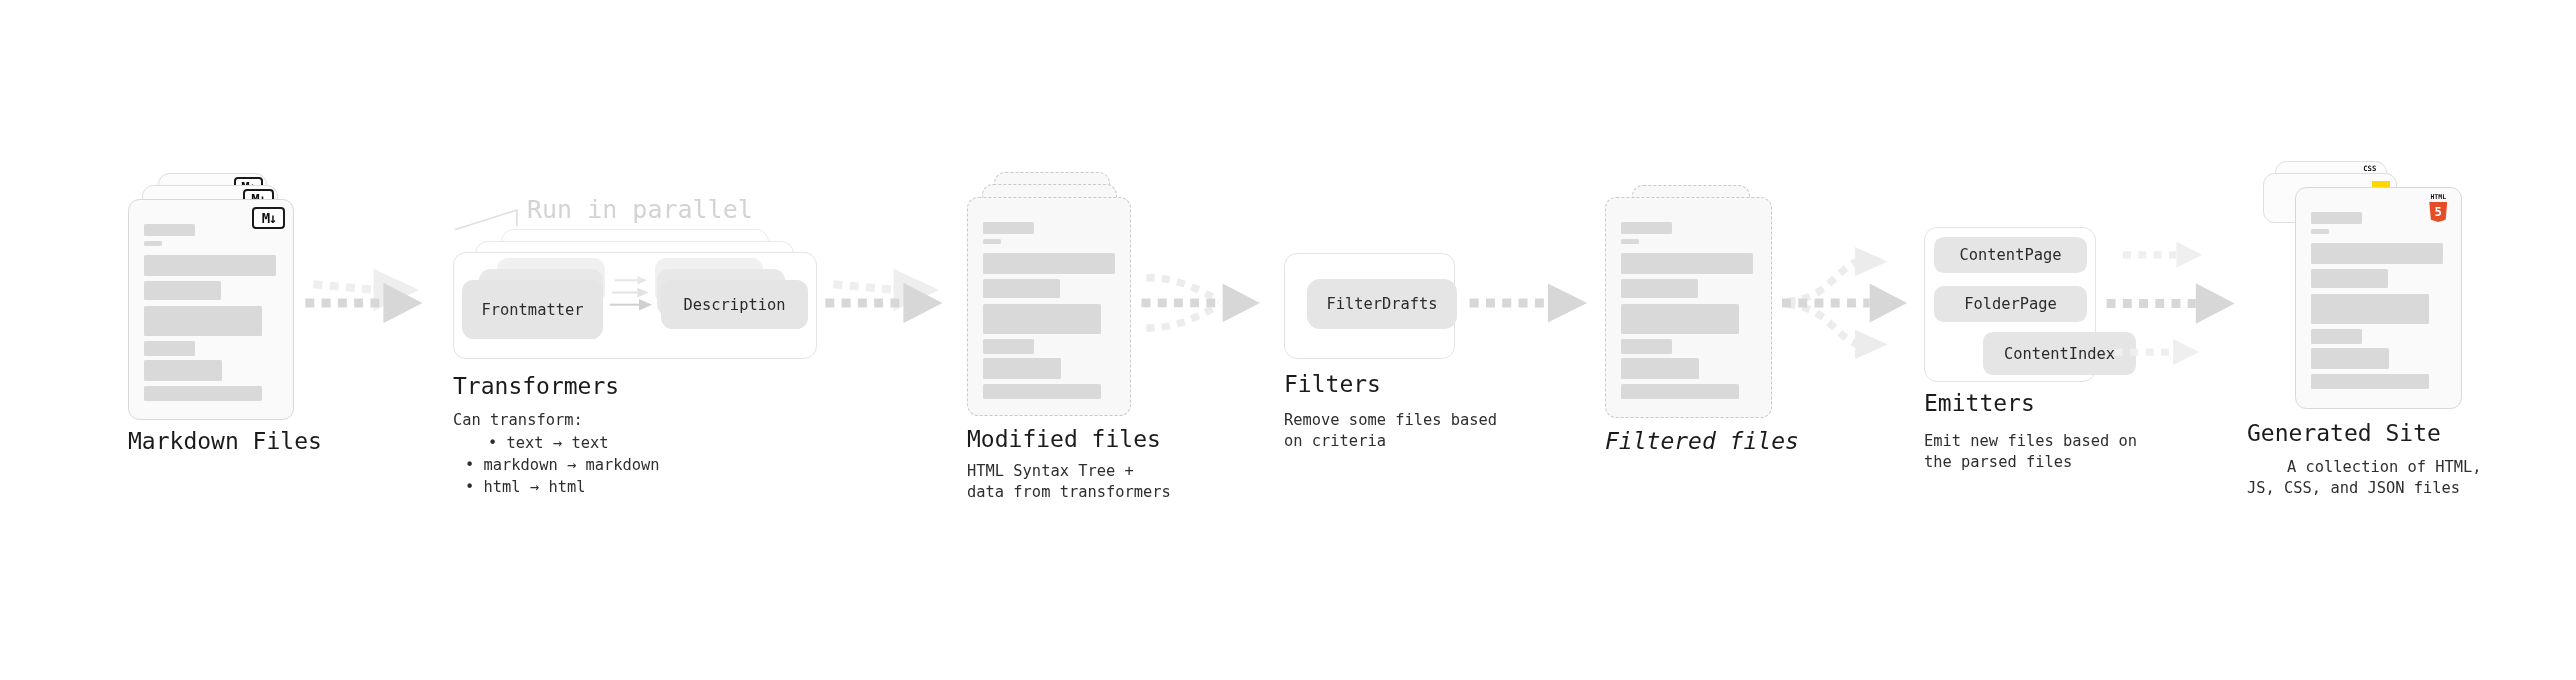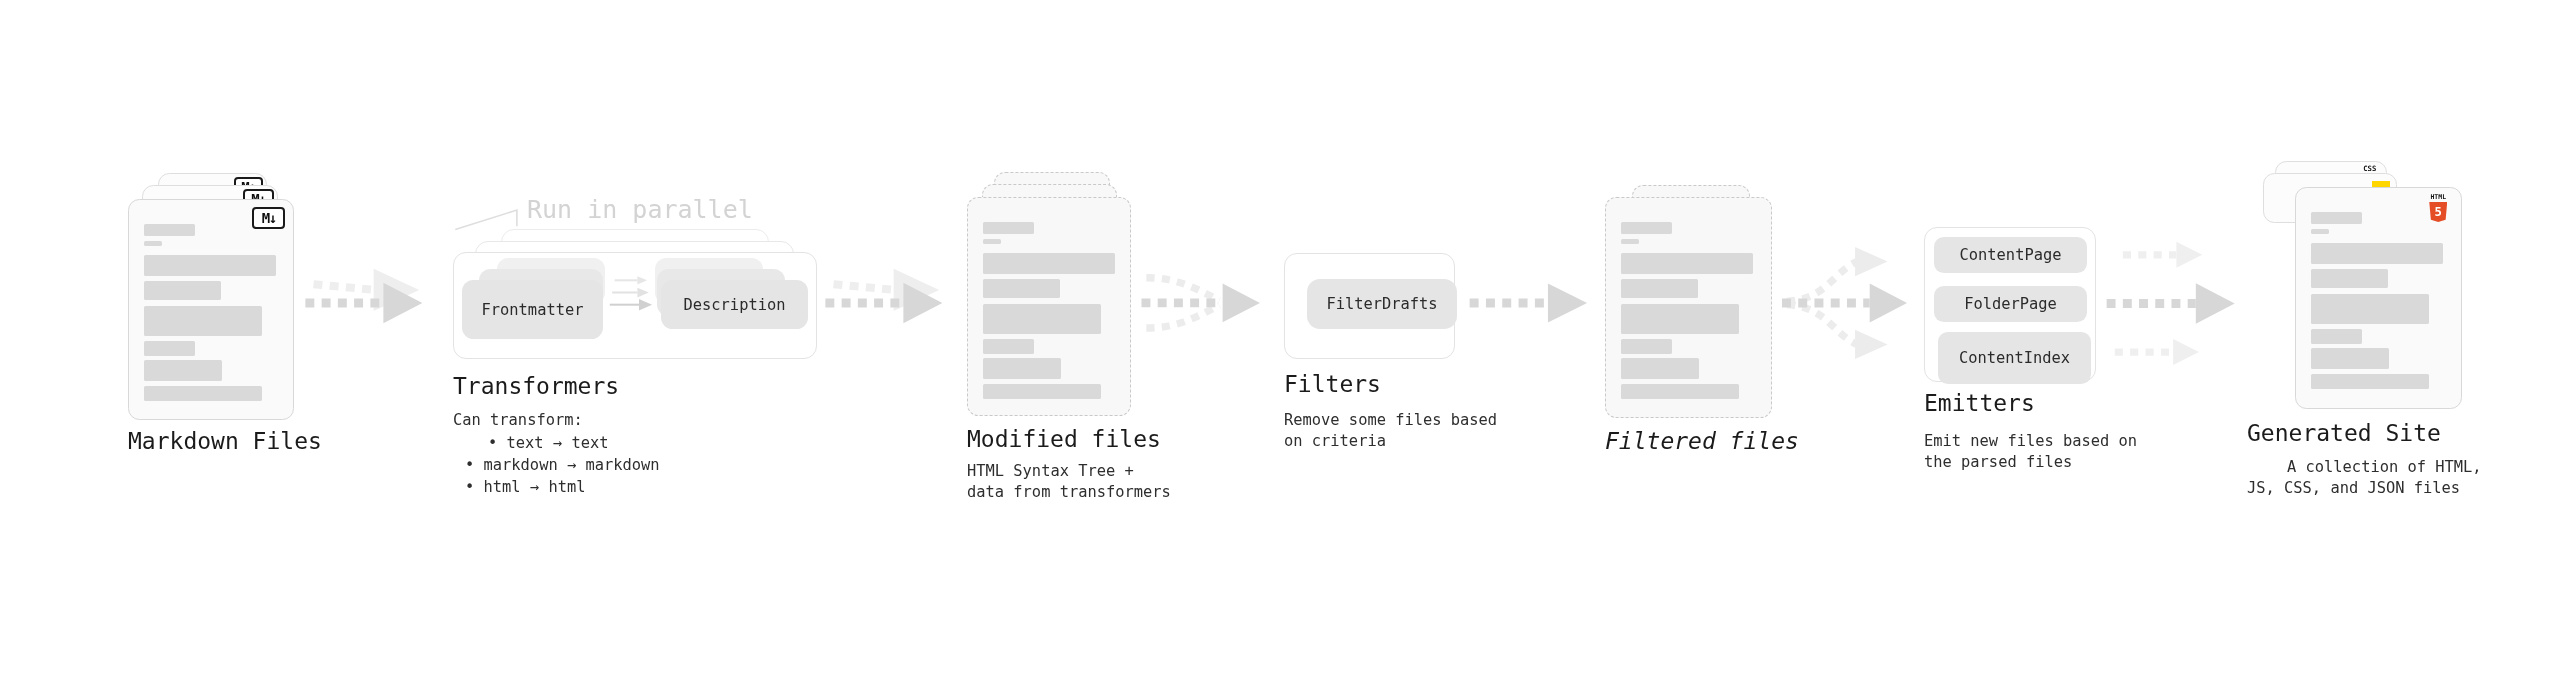--- a/index.html
+++ b/index.html
@@ -183,21 +183,21 @@
     <path d="M 6,77 C 55,80 62,112 92,126" fill="none" stroke="#ececec" stroke-width="9" stroke-dasharray="10 9"></path>
     <polygon points="90,108 90,144 130,126" fill="#ececec"></polygon>
     <line x1="0" y1="75" x2="108" y2="75" stroke="#d7d7d7" stroke-width="11" stroke-dasharray="11 9"></line>
     <polygon points="108,51 108,99 154,75" fill="#d7d7d7"></polygon>
   </svg>
 
   <div>
     <div class="panel" style="left:1924px;top:227px;width:172px;height:155px;"></div>
     <div class="chip" style="left:1934px;top:237px;width:153px;height:36px;border-radius:9.8px;">ContentPage</div>
     <div class="chip" style="left:1934px;top:286px;width:153px;height:36px;border-radius:9.8px;">FolderPage</div>
-    <div class="chip" style="left:1938px;top:332px;width:153px;height:52px;border-radius:9.8px;">ContentIndex</div>
+    <div class="chip" style="left:1983px;top:332px;width:153px;height:43px;border-radius:9.8px;">ContentIndex</div>
     <div class="h" style="left:1924px;top:391px;">Emitters</div>
     <div class="t" style="left:1924px;top:432px;">Emit new files based on</div>
     <div class="t" style="left:1924px;top:453px;">the parsed files</div>
   </div>
 
   <svg class="abs" style="left:2105px;top:236px;" width="150" height="130" viewBox="0 0 185 160">
     <line x1="22" y1="23" x2="88" y2="23" stroke="#efefef" stroke-width="9" stroke-dasharray="10 9"></line>
     <polygon points="88,7 88,39 120,23" fill="#efefef"></polygon>
     <line x1="2" y1="83" x2="112" y2="83" stroke="#d7d7d7" stroke-width="11" stroke-dasharray="11 9"></line>
     <polygon points="112,58 112,108 160,83" fill="#d7d7d7"></polygon>

